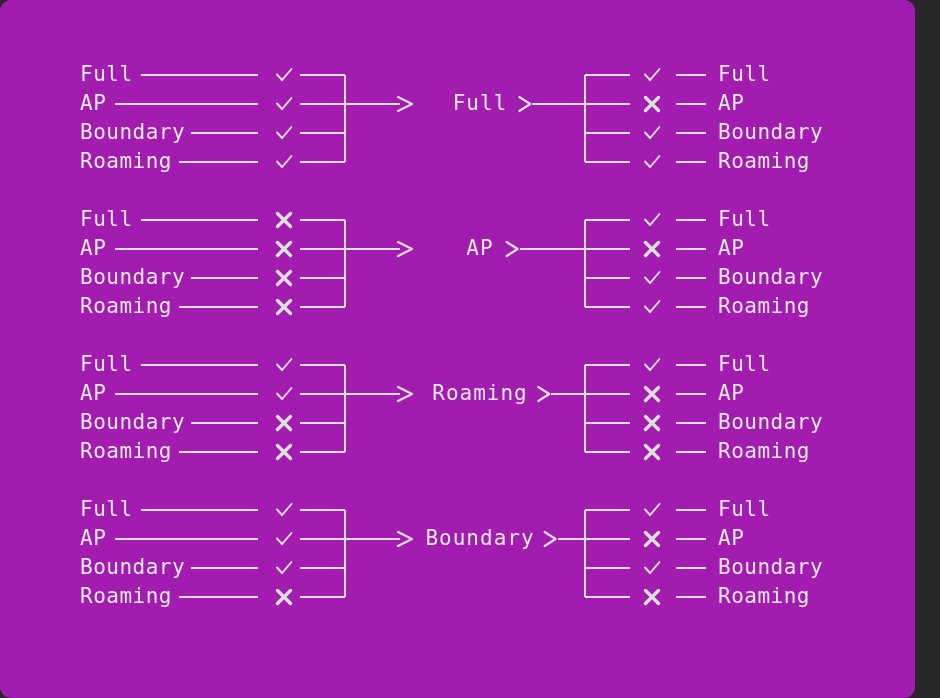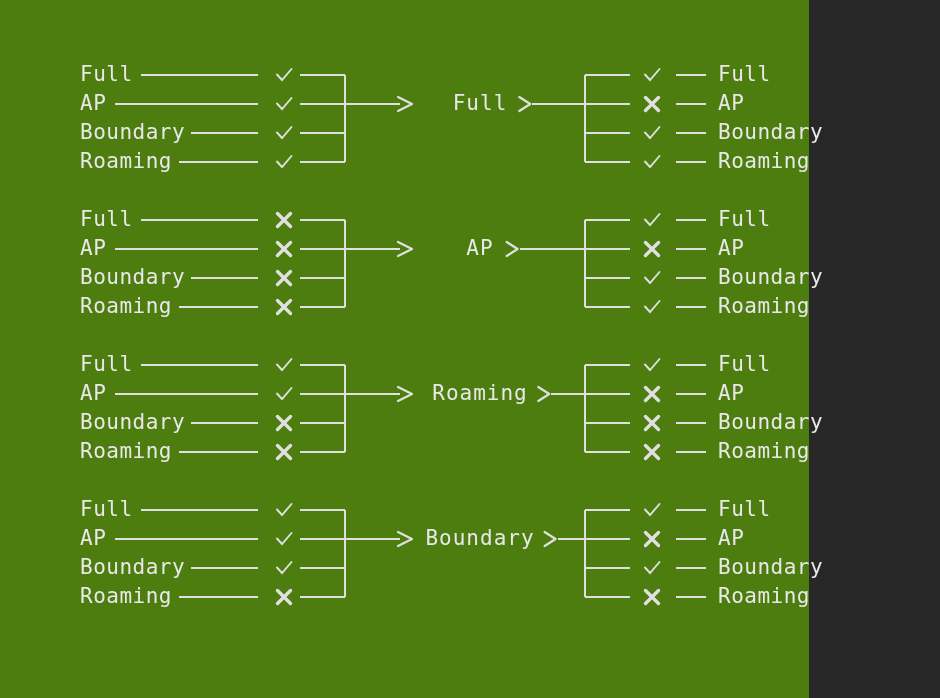--- a/index.html
+++ b/index.html
@@ -9,23 +9,24 @@
   }
   body {
     width: 940px;
     height: 698px;
     overflow: hidden;
     font-family: "DejaVu Sans Mono", "Liberation Mono", monospace;
     color: #e8e8e8;
   }
   #canvas {
     position: relative;
-    width: 809px;
+    width: 915px;
     height: 698px;
-    background: #4d7c0f;
+    background: #a21caf;
+    border-radius: 11px;
   }
   svg.layer {
     position: absolute;
     left: 0; top: 0;
     width: 940px;
     height: 698px;
     pointer-events: none;
   }
   .txt {
     position: absolute;

